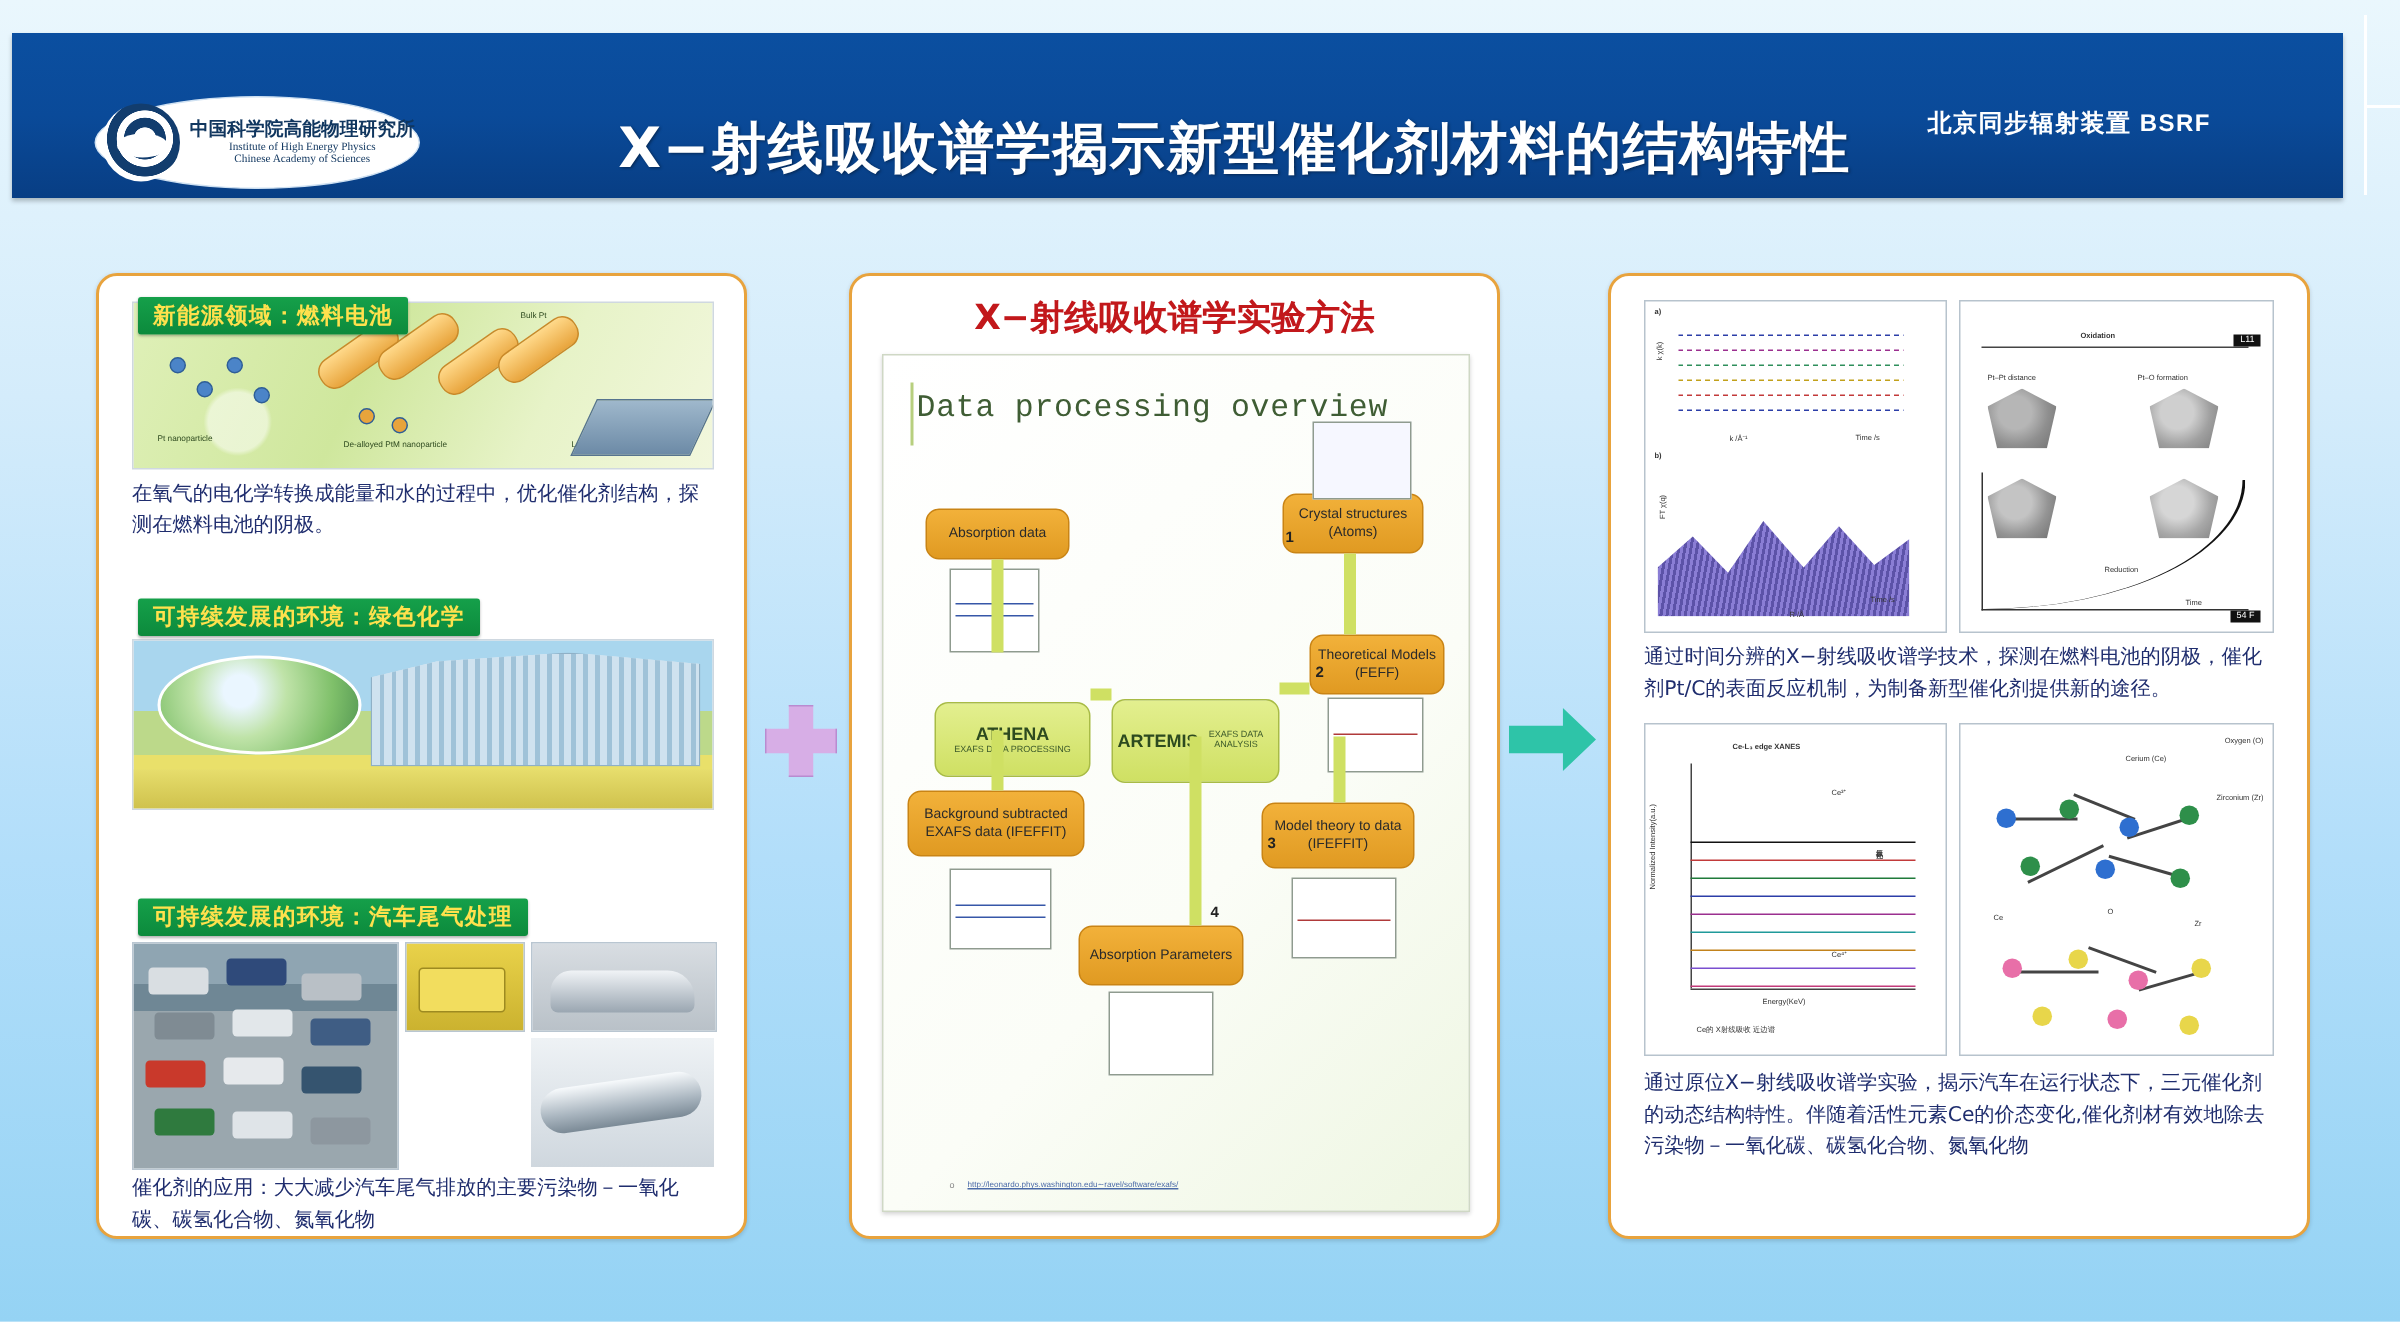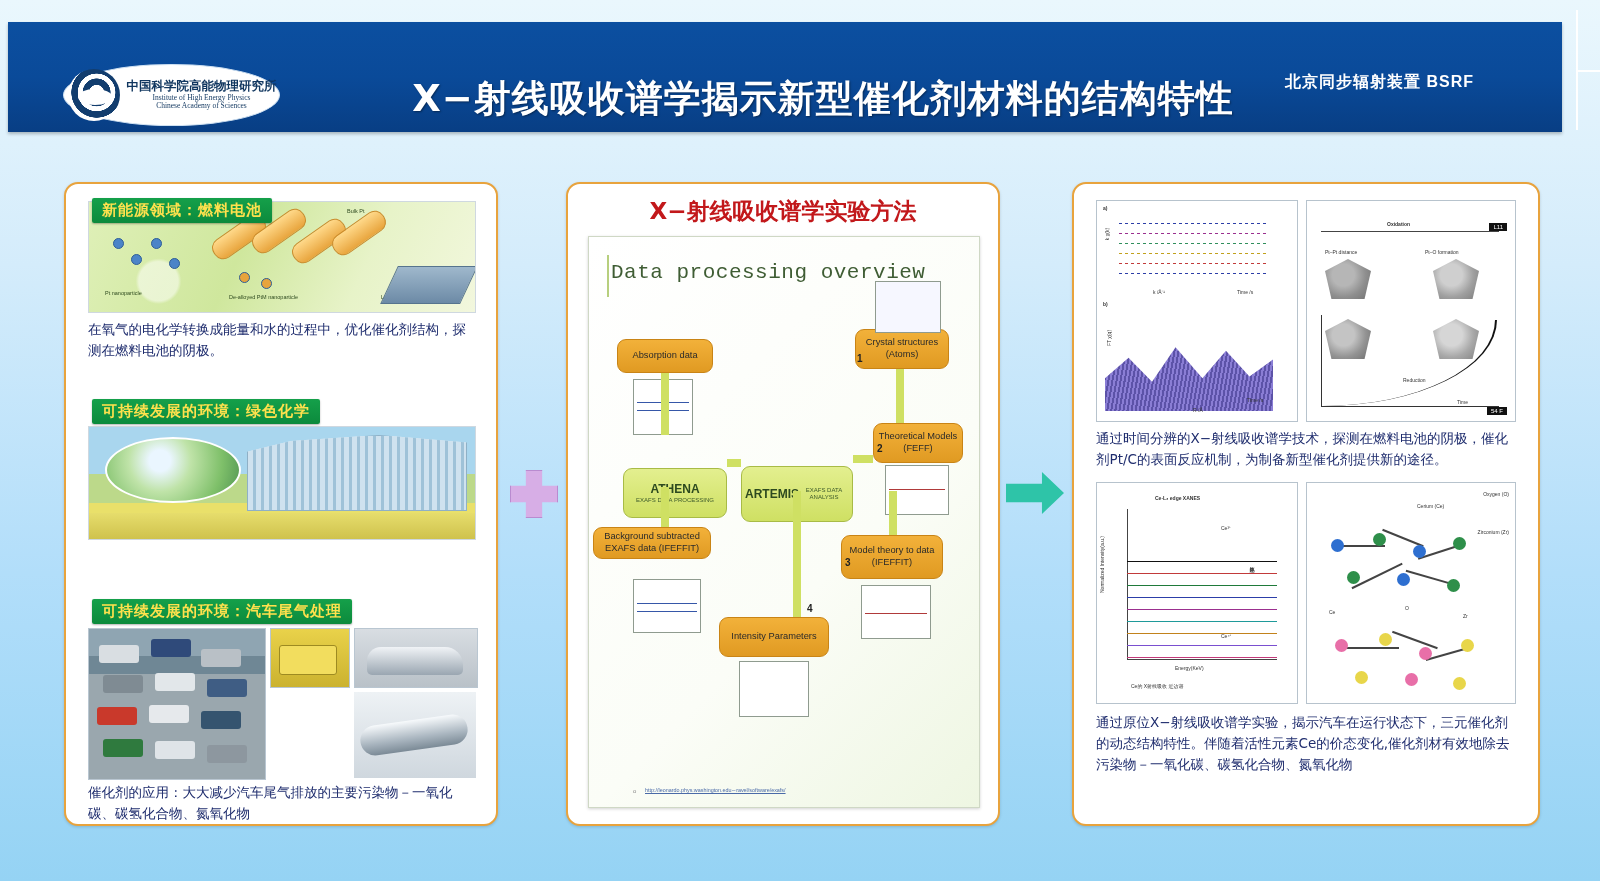--- a/index.html
+++ b/index.html
@@ -339,32 +339,32 @@
       </div>
 
       <div class="box org" style="left:266px;top:92px;width:94px;height:40px;">Crystal structures (Atoms)</div>
       <div class="minichart" style="left:286px;top:44px;width:64px;height:50px;background:#f6f7ff;"></div>
 
       <div class="box org" style="left:284px;top:186px;width:90px;height:40px;">Theoretical Models (FEFF)</div>
       <div class="minichart" style="left:296px;top:228px;width:62px;height:48px;">
         <div class="ln" style="top:48%;background:#b03a3a;"></div>
       </div>
 
-      <div class="box org" style="left:4px;top:290px;width:118px;height:32px;">Background subtracted EXAFS data (IFEFFIT)</div>
+      <div class="box org" style="left:16px;top:290px;width:118px;height:44px;">Background subtracted EXAFS data (IFEFFIT)</div>
       <div class="minichart" style="left:44px;top:342px;width:66px;height:52px;">
         <div class="ln" style="top:45%;"></div>
           <div class="ln" style="top:60%;"></div>
       </div>
 
       <div class="box org" style="left:252px;top:298px;width:102px;height:44px;">Model theory to data (IFEFFIT)</div>
       <div class="minichart" style="left:272px;top:348px;width:68px;height:52px;">
         <div class="ln" style="top:52%;background:#b03a3a;"></div>
       </div>
 
-      <div class="box org" style="left:130px;top:380px;width:110px;height:40px;">Intensity Parameters</div>
+      <div class="box org" style="left:130px;top:380px;width:110px;height:40px;">Absorption Parameters</div>
       <div class="minichart" style="left:150px;top:424px;width:68px;height:54px;background:#fff;"></div>
 
       <div class="num" style="left:268px;top:116px;">1</div>
       <div class="num" style="left:288px;top:206px;">2</div>
       <div class="num" style="left:256px;top:320px;">3</div>
       <div class="num" style="left:218px;top:366px;">4</div>
 
       <div class="arw" style="left:72px;top:136px;width:8px;height:62px;"></div>
       <div class="arw" style="left:138px;top:222px;width:14px;height:8px;"></div>
       <div class="arw" style="left:72px;top:250px;width:8px;height:40px;"></div>

